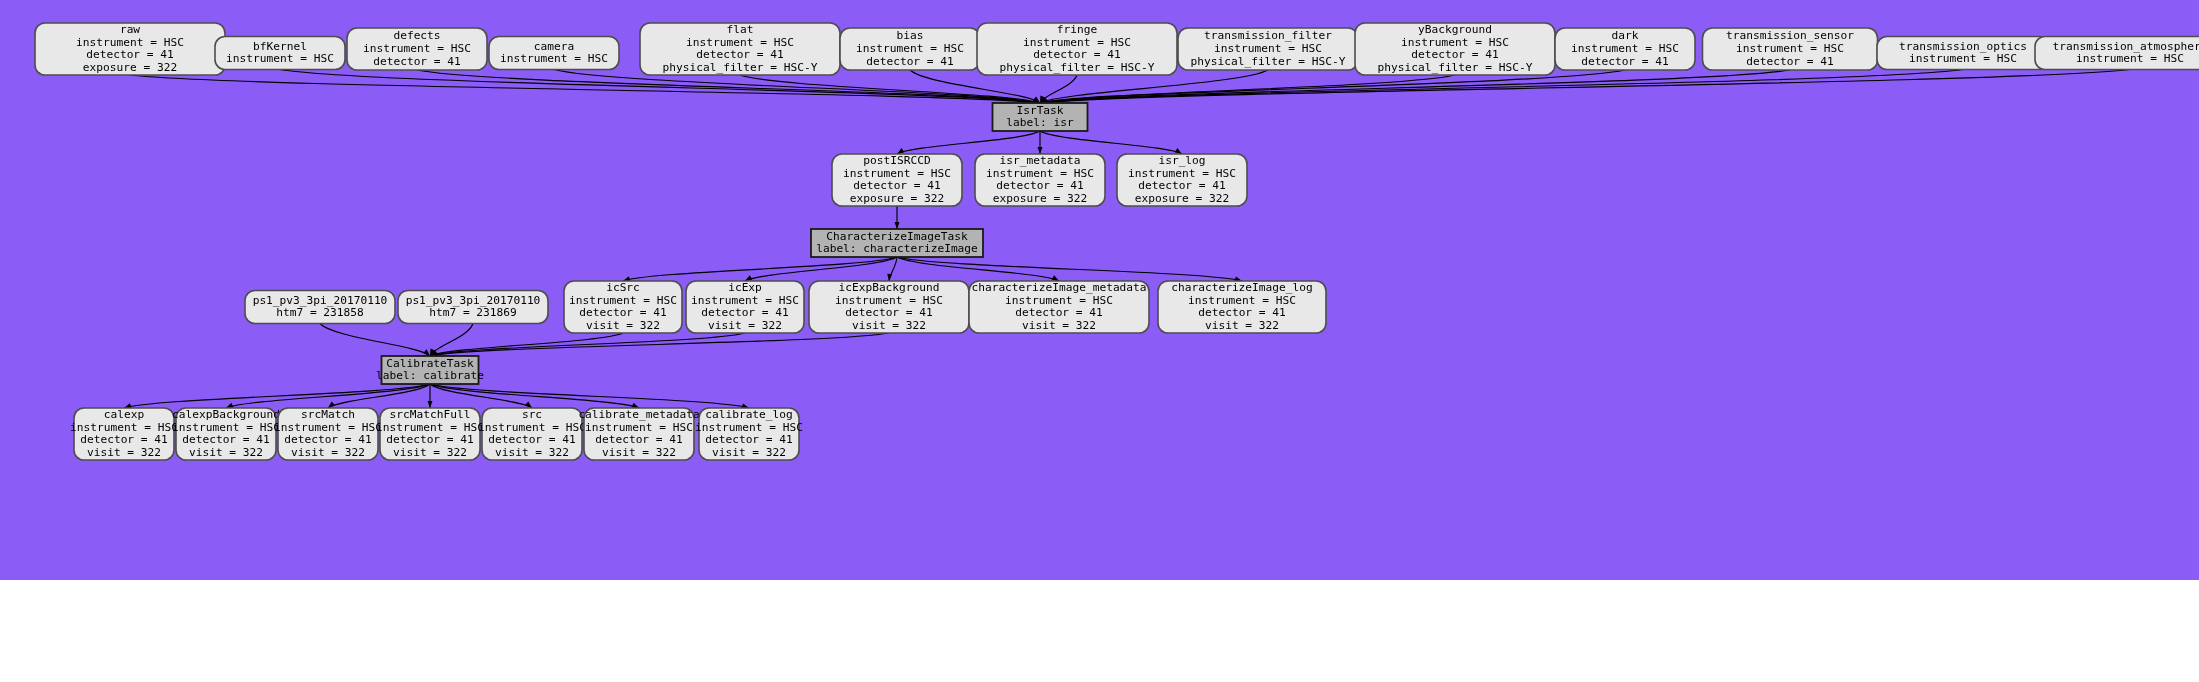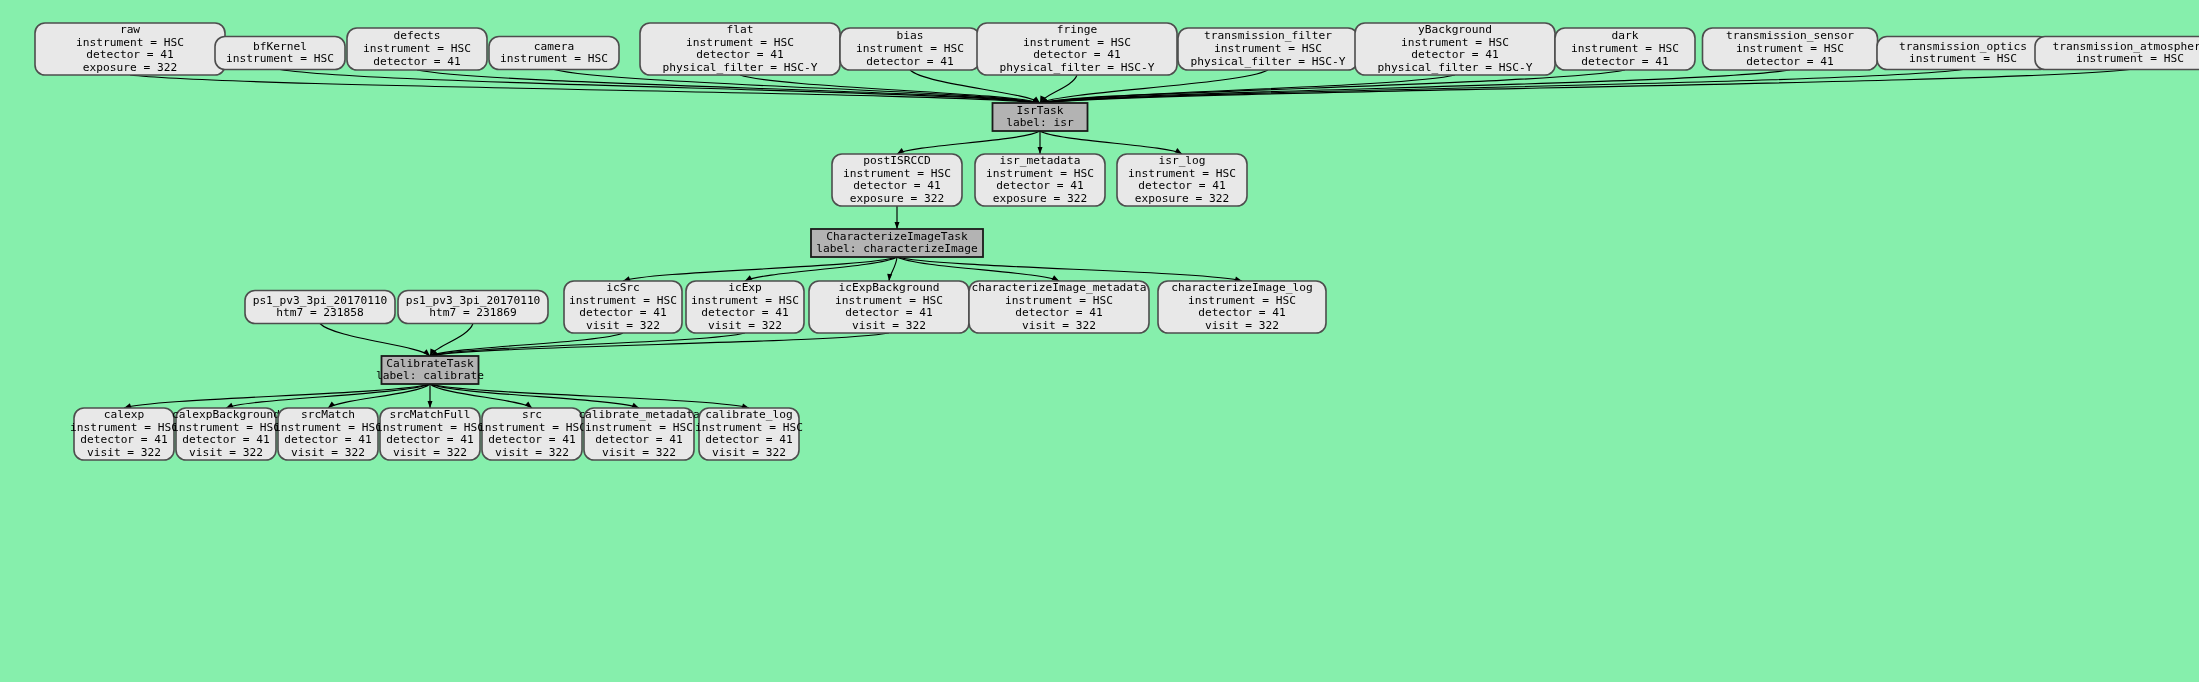--- a/index.html
+++ b/index.html
@@ -3,22 +3,22 @@
 <meta charset="utf-8">
 <style>
   html, body {
     margin: 0;
     padding: 0;
     background: #ffffff;
   }
   #canvas {
     position: relative;
     width: 2199px;
-    height: 682px;
-    background: #86efac;
+    height: 580px;
+    background: #8b5cf6;
     font-family: "DejaVu Sans Mono", "Liberation Mono", monospace;
     overflow: hidden;
   }
   svg#graph {
     position: absolute;
     top: 0; left: 0;
     width: 2199px;
     height: 682px;
   }
   .node-shape {

